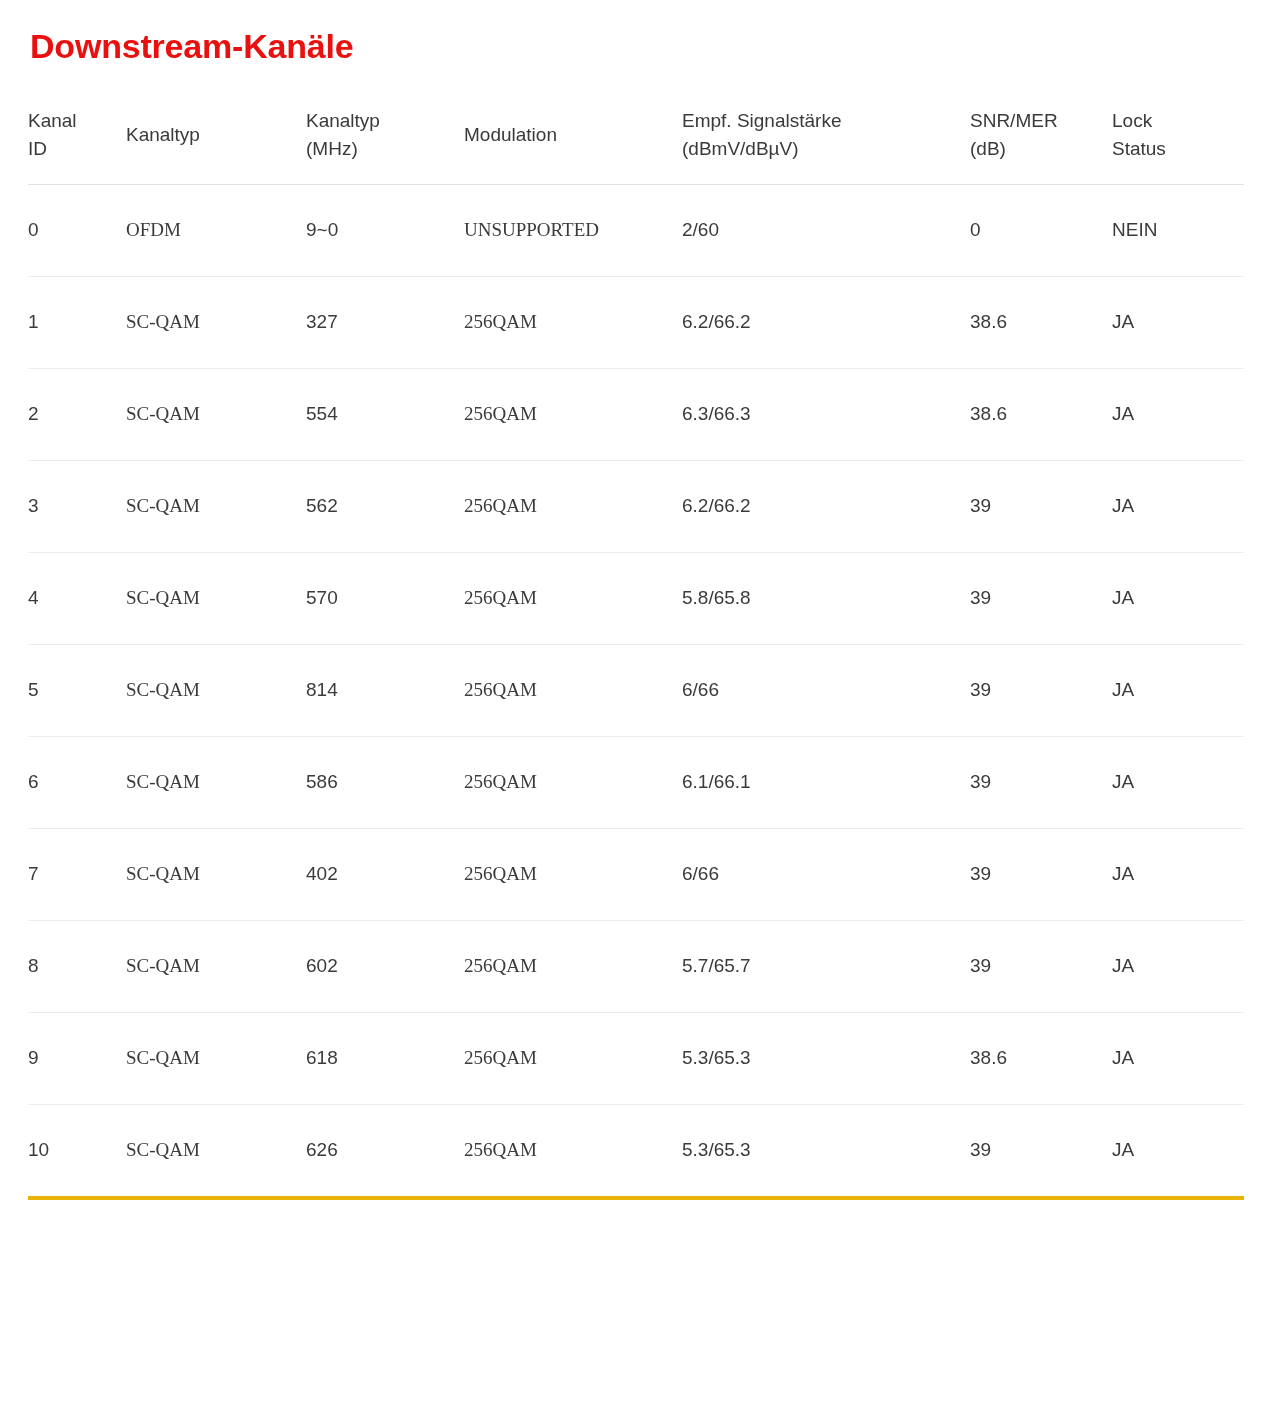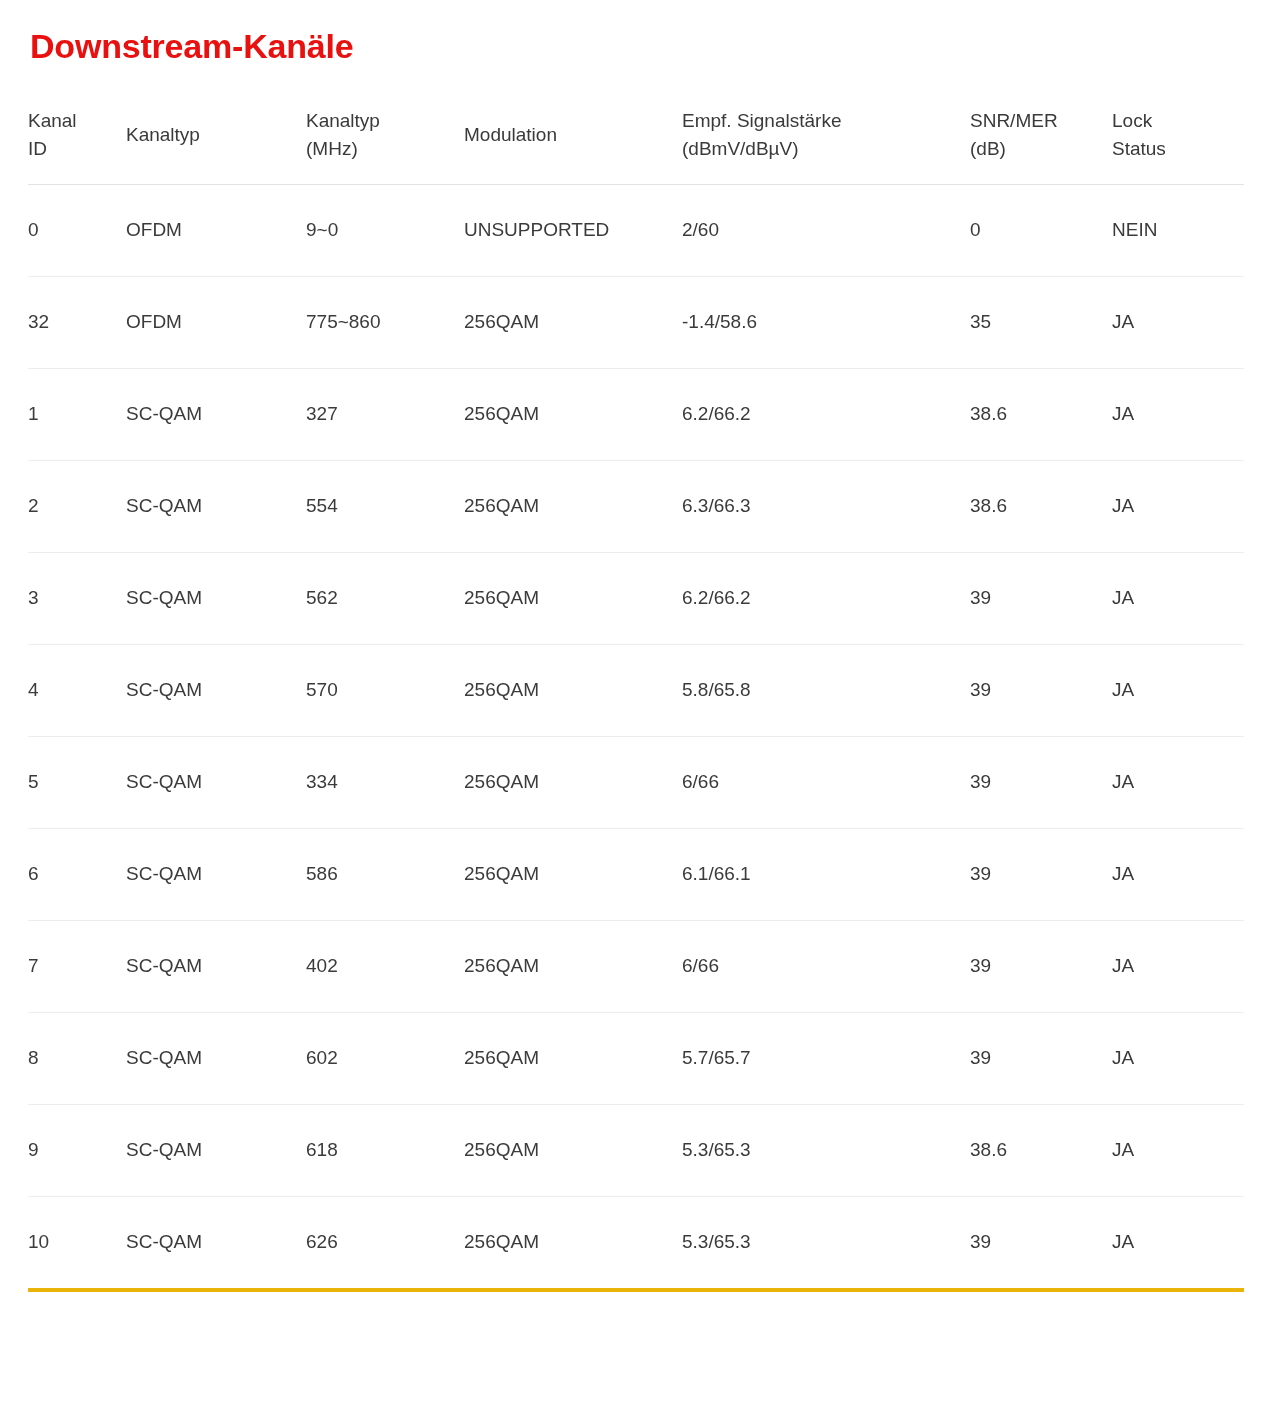--- a/index.html
+++ b/index.html
@@ -63,21 +63,21 @@
   }
   
   col.c-id    { width: 98px; }
   col.c-type  { width: 180px; }
   col.c-freq  { width: 158px; }
   col.c-mod   { width: 218px; }
   col.c-sig   { width: 288px; }
   col.c-snr   { width: 142px; }
   col.c-lock  { width: 132px; }
 
-  .cell-pad-left { padding-left: 18px; }
+  .cell-pad-left { padding-left: 18px; font-family: Liberation Serif, serif; }
   .hdr-pad-left { padding-left: 18px; }
 </style>
 </head>
 <body>
 
 <div class="page">
 
   <h1 class="page-title">Downstream-Kanäle</h1>
 
   <div class="table-wrap">
@@ -127,29 +127,20 @@
         <tr>
           <td>0</td>
           <td class="cell-pad-left">OFDM</td>
           <td>9~0</td>
           <td class="cell-pad-left">UNSUPPORTED</td>
           <td>2/60</td>
           <td>0</td>
           <td>NEIN</td>
         </tr>
         <tr>
-          <td>32</td>
-          <td class="cell-pad-left">OFDM</td>
-          <td>775~860</td>
-          <td class="cell-pad-left">256QAM</td>
-          <td>-1.4/58.6</td>
-          <td>35</td>
-          <td>JA</td>
-        </tr>
-        <tr>
           <td>1</td>
           <td class="cell-pad-left">SC-QAM</td>
           <td>327</td>
           <td class="cell-pad-left">256QAM</td>
           <td>6.2/66.2</td>
           <td>38.6</td>
           <td>JA</td>
         </tr>
         <tr>
           <td>2</td>
@@ -174,21 +165,21 @@
           <td class="cell-pad-left">SC-QAM</td>
           <td>570</td>
           <td class="cell-pad-left">256QAM</td>
           <td>5.8/65.8</td>
           <td>39</td>
           <td>JA</td>
         </tr>
         <tr>
           <td>5</td>
           <td class="cell-pad-left">SC-QAM</td>
-          <td>334</td>
+          <td>814</td>
           <td class="cell-pad-left">256QAM</td>
           <td>6/66</td>
           <td>39</td>
           <td>JA</td>
         </tr>
         <tr>
           <td>6</td>
           <td class="cell-pad-left">SC-QAM</td>
           <td>586</td>
           <td class="cell-pad-left">256QAM</td>

